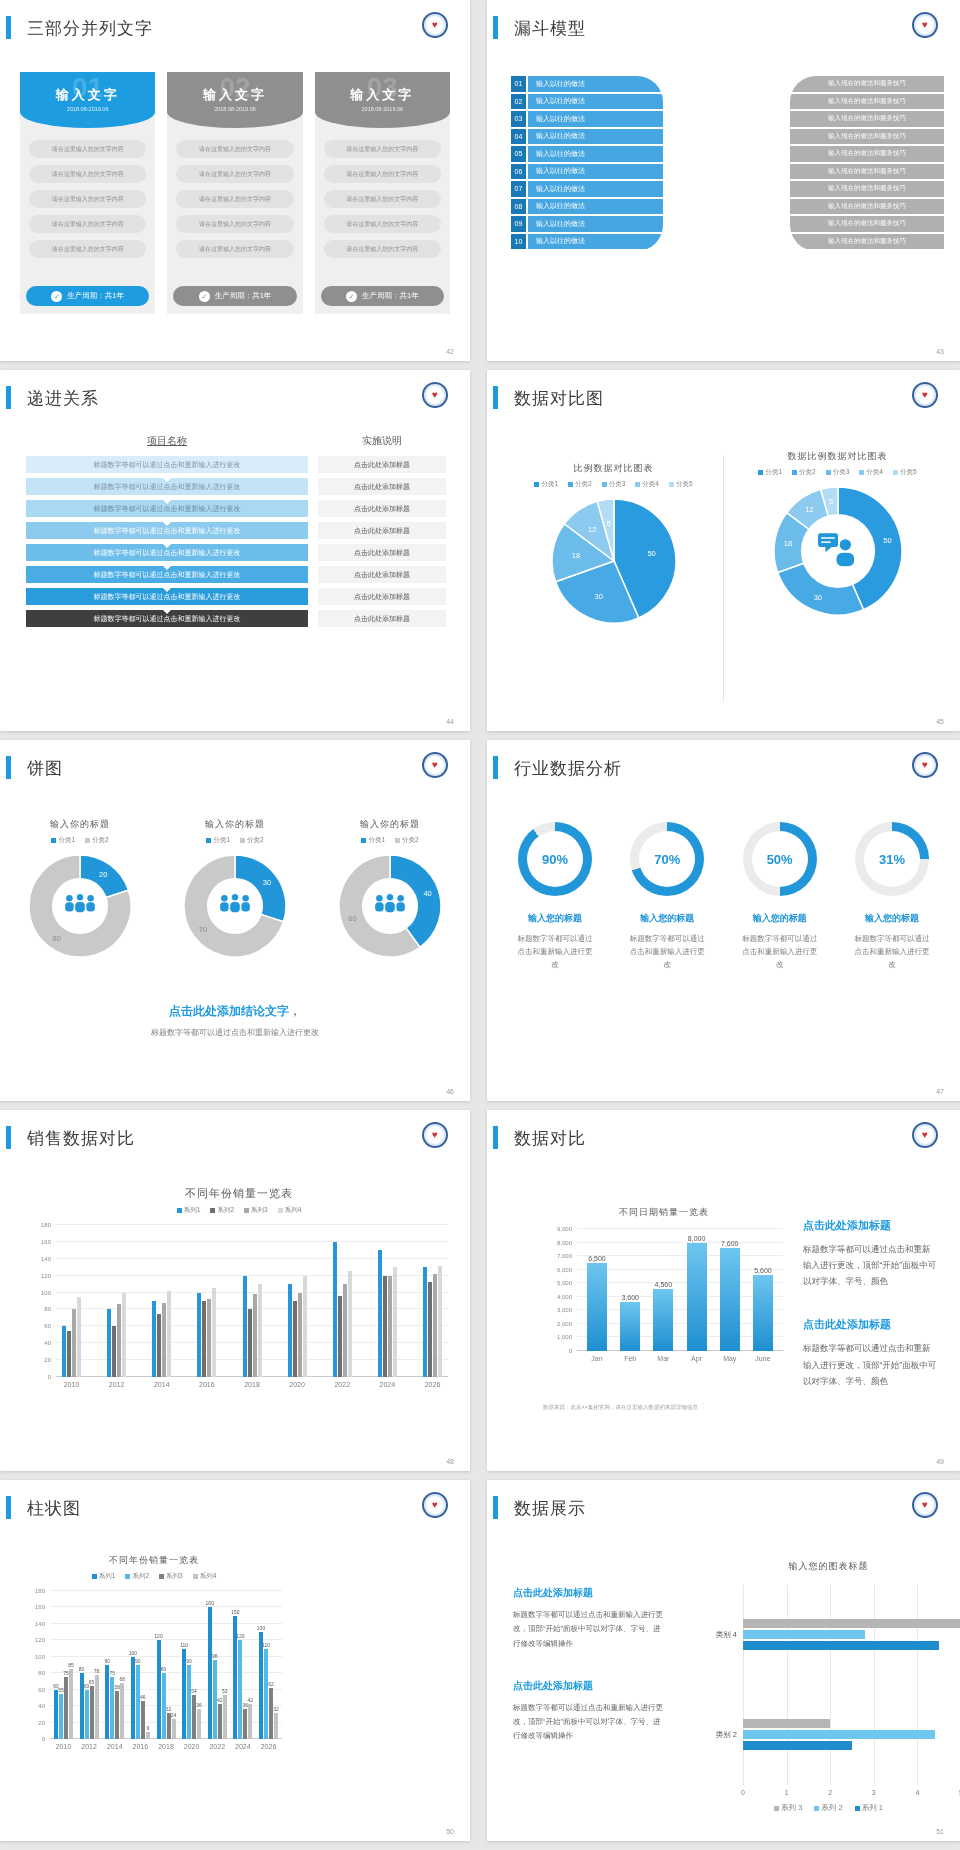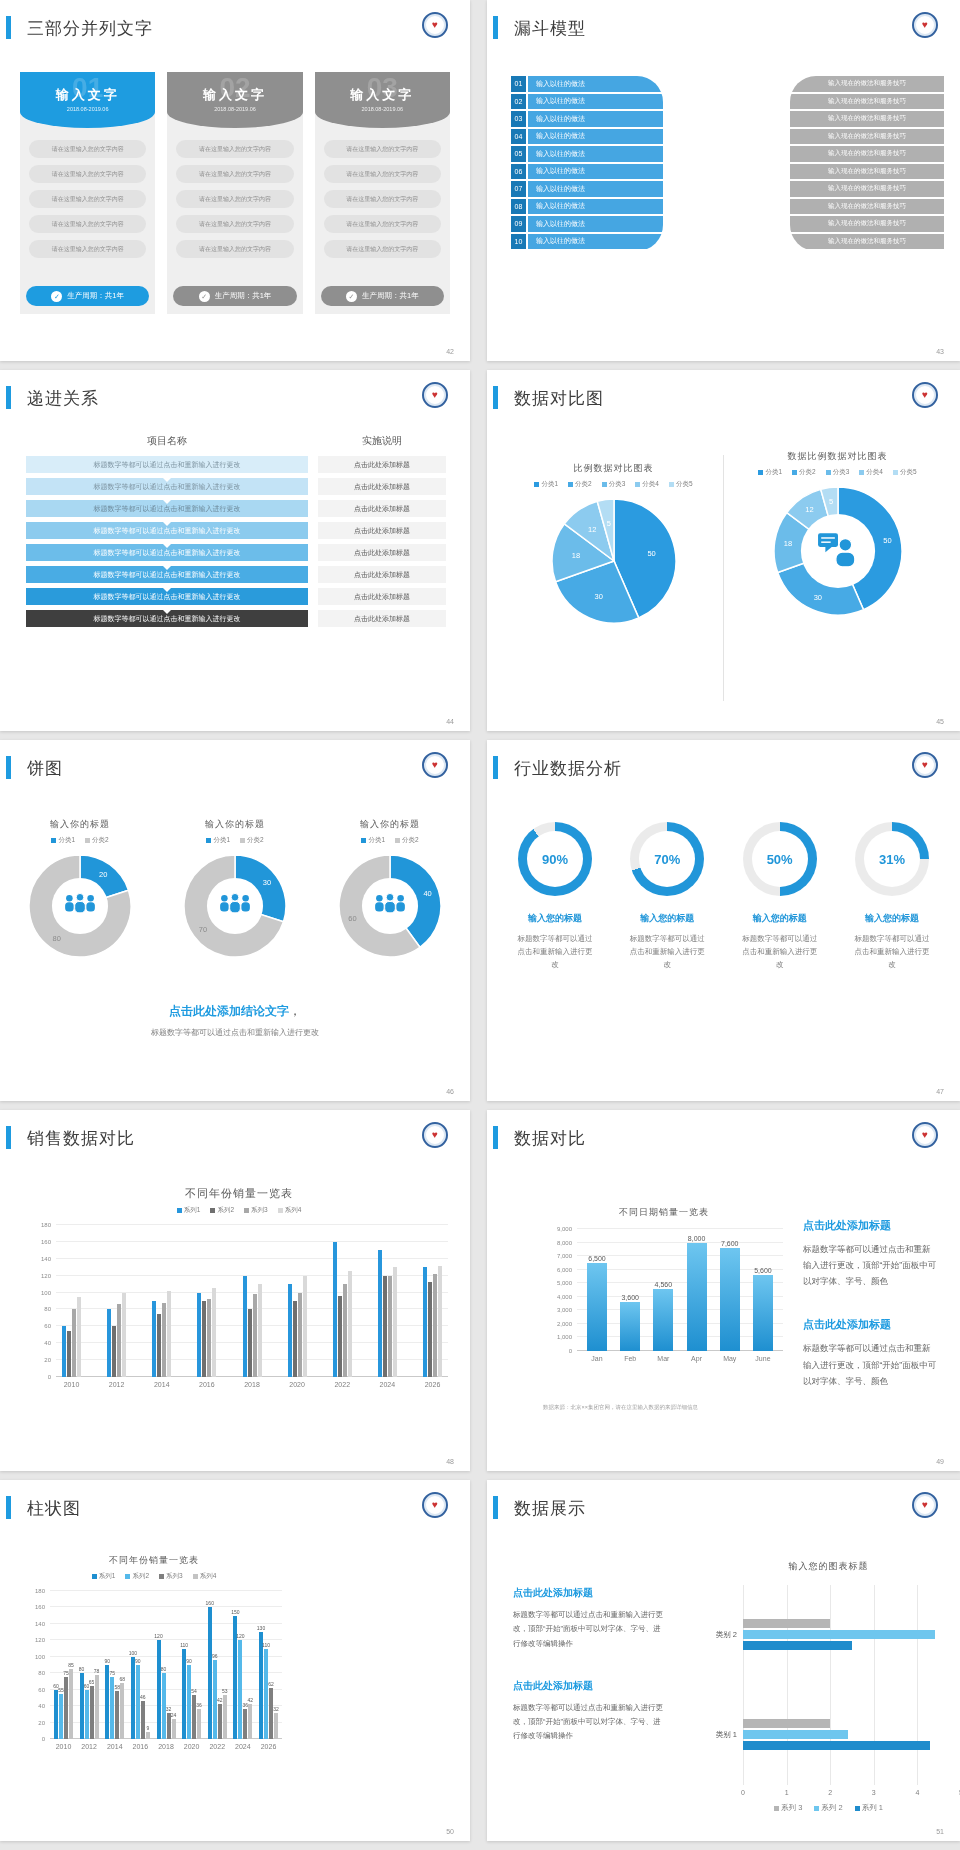--- a/index.html
+++ b/index.html
@@ -33,21 +33,21 @@
   .fn-bar{flex:1;margin-left:2px;background:#45a6e2;color:#fff;font-size:7px;display:flex;align-items:center;padding-left:8px;}
   .fn-right{position:absolute;right:16px;top:76px;width:154px;border-radius:26px 0 0 26px;overflow:hidden;}
   .fn-rbar{height:15.5px;margin-bottom:2px;background:#b0b0b0;color:#fff;font-size:6.5px;display:flex;align-items:center;justify-content:center;}
   .fn-center{position:absolute;left:180px;width:106px;top:92px;text-align:center;}
   .fn-center .ppl{width:44px;margin:0 auto;}
   .fn-ct{font-size:11px;color:#4a4a4a;margin-top:10px;}
   .fn-cb{font-size:15px;color:#333;margin-top:2px;font-weight:500;}
   
   .tbl{position:absolute;left:26px;right:24px;top:64px;}
   .tbl-head{display:flex;margin-bottom:8px;font-size:10px;color:#595959;}
-  .th1{flex:1;text-align:center;}
+  .th1{flex:1;text-align:center;text-decoration:underline;}
   .th2{width:128px;margin-left:10px;text-align:center;}
   .trow{display:flex;height:17px;margin-bottom:5px;}
   .tl{position:relative;flex:1;display:flex;align-items:center;justify-content:center;font-size:7px;}
   .tr{width:128px;margin-left:10px;background:#f3f3f3;color:#595959;font-size:7px;display:flex;align-items:center;justify-content:center;}
   .tbl-rows .trow:nth-child(n+2) .tl::before{content:"";position:absolute;top:0;left:50%;transform:translateX(-50%);border:4px solid transparent;border-top-color:#fff;border-bottom:none;}
   .tbl-rows .trow:nth-child(1) .tl{background:#d8edf9;color:#7d93a0;}
   .tbl-rows .trow:nth-child(2) .tl{background:#c3e3f6;color:#7d93a0;}
   .tbl-rows .trow:nth-child(3) .tl{background:#a9d8f2;color:#6d8a9b;}
   .tbl-rows .trow:nth-child(4) .tl{background:#8ccbee;color:#fff;}
   .tbl-rows .trow:nth-child(5) .tl{background:#6cbdea;color:#fff;}
@@ -1011,31 +1011,31 @@
           <span class="xtick" style="left: 43.6px;">1</span>
           <div class="vgrid" style="left: 87.2px;"></div>
           <span class="xtick" style="left: 87.2px;">2</span>
           <div class="vgrid" style="left: 130.8px;"></div>
           <span class="xtick" style="left: 130.8px;">3</span>
           <div class="vgrid" style="left: 174.4px;"></div>
           <span class="xtick" style="left: 174.4px;">4</span>
           <span class="xtick" style="left: 218px;">5</span>
           <div class="bh-rows">
             <div class="bh-row">
+              <span class="bh-cat">类别 4</span>
+              <div class="bh-bar" style="height: 9px; width: 218px; background: rgb(181, 181, 181);"></div>
+              <div class="bh-bar" style="height: 9px; width: 122.08px; background: rgb(110, 198, 238);"></div>
+              <div class="bh-bar" style="height: 9px; width: 196.2px; background: rgb(31, 140, 204);"></div>
+            </div>
+            <div class="bh-row">
               <span class="bh-cat">类别 2</span>
               <div class="bh-bar" style="height: 9px; width: 87.2px; background: rgb(181, 181, 181);"></div>
               <div class="bh-bar" style="height: 9px; width: 191.84px; background: rgb(110, 198, 238);"></div>
               <div class="bh-bar" style="height: 9px; width: 109px; background: rgb(31, 140, 204);"></div>
             </div>
-            <div class="bh-row">
-              <span class="bh-cat">类别 1</span>
-              <div class="bh-bar" style="height: 9px; width: 87.2px; background: rgb(181, 181, 181);"></div>
-              <div class="bh-bar" style="height: 9px; width: 104.64px; background: rgb(110, 198, 238);"></div>
-              <div class="bh-bar" style="height: 9px; width: 187.48px; background: rgb(31, 140, 204);"></div>
-            </div>
           </div>
         </div>
         <div class="bh-legend">
           <span class="c-leg-item"><i style="background: rgb(181, 181, 181);"></i>系列 3</span>
           <span class="c-leg-item"><i style="background: rgb(110, 198, 238);"></i>系列 2</span>
           <span class="c-leg-item"><i style="background: rgb(31, 140, 204);"></i>系列 1</span>
         </div>
       </div>
     <span class="pagenum">51</span>
   </div>

